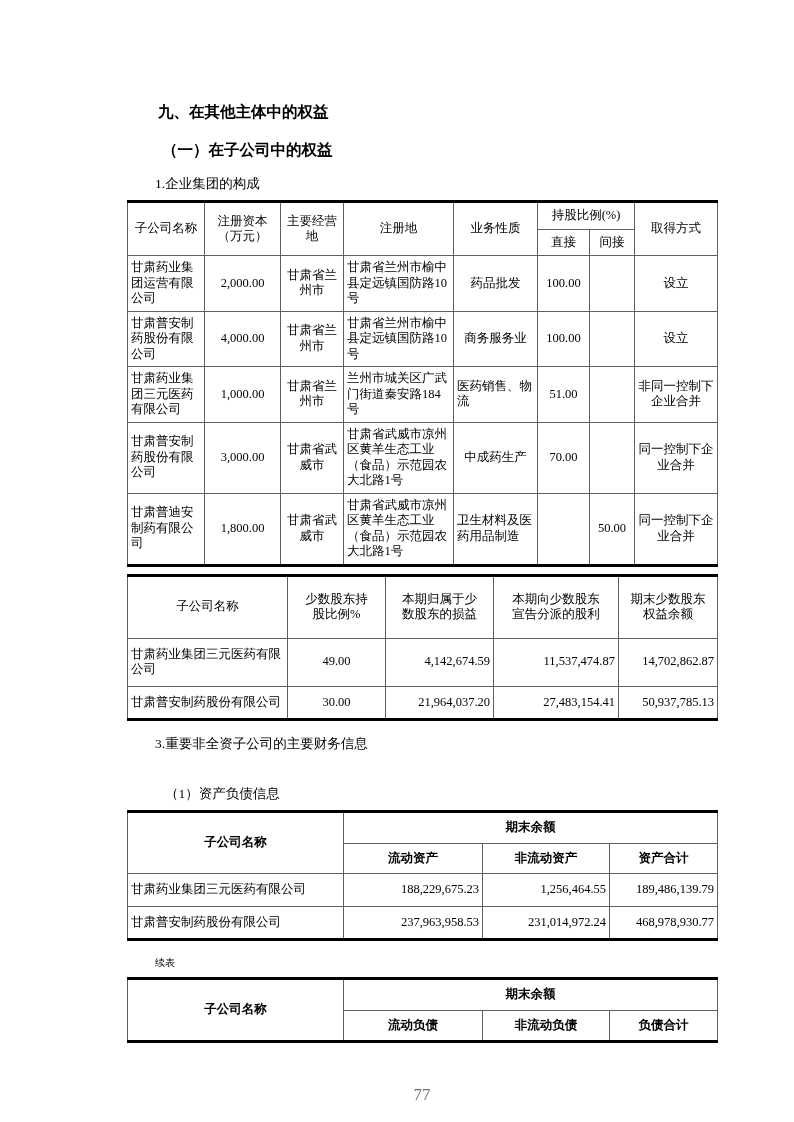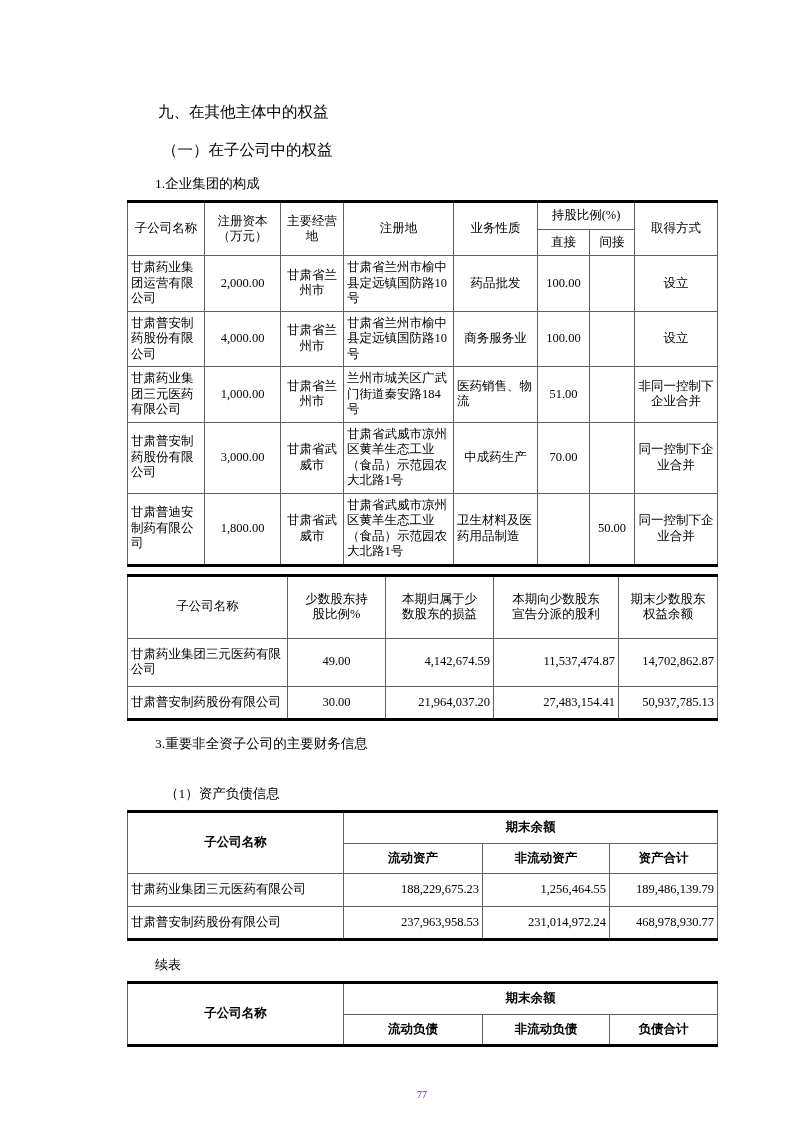--- a/index.html
+++ b/index.html
@@ -6,25 +6,25 @@
   html, body { margin: 0; padding: 0; }
   body {
     width: 794px; height: 1122px;
     background: #ffffff;
     color: #000;
     font-family: "Liberation Serif", "DejaVu Serif", serif;
     overflow: hidden;
   }
   .content { padding: 0 77px 0 127px; }
 
-  .h-main  { font-size: 15.5px; font-weight: 400; margin: 0; padding: 102px 0 0 31px; }
-  .h-sub   { font-size: 15.5px; font-weight: 400; margin: 17px 0 0 0; padding-left: 35px; }
+  .h-main  { font-size: 15.5px; font-weight: 700; margin: 0; padding: 102px 0 0 31px; }
+  .h-sub   { font-size: 15.5px; font-weight: 700; margin: 17px 0 0 0; padding-left: 35px; }
   .h-item  { font-size: 13.5px; font-weight: 400; margin: 14px 0 0 0; padding-left: 28px; }
   .h-item2 { padding-left: 38px; margin-top: 32px; }
-  .cont-label { font-size: 13px; margin: 15px 0 0 0; padding-left: 28px; }
+  .cont-label { font-size: 10px; margin: 15px 0 0 0; padding-left: 28px; }
 
   table {
     border-collapse: collapse;
     table-layout: fixed;
     width: 590px;
     margin-top: 7px;
     border-top: 3px solid #000;
     border-bottom: 3px solid #000;
   }
   th, td {
@@ -42,21 +42,21 @@
   .t1 td { padding: 4px 3px; }
   .t1 thead th { padding: 5px 2px; }
   .t2 thead th { padding: 15px 2px; }
   .t2 td { padding: 8px 3px; }
   .t3 thead th { padding: 7px 2px; font-weight: bold; }
   .t3 td { padding: 8px 3px; }
 
   .al { text-align: left;  padding-left: 5px;  padding-right: 4px; margin-left: 28px; }
   .ar { text-align: right; padding-right: 10px; }
 
-  .pagenum { text-align: center; margin-top: 42px; font-size: 10px; color: #6d28d9; }
+  .pagenum { text-align: center; margin-top: 42px; font-size: 17px; color: #737373; }
 </style>
 </head>
 <body>
 
 <div class="content">
 
   <p class="h-main">九、在其他主体中的权益</p>
   <p class="h-sub">（一）在子公司中的权益</p>
   <p class="h-item">1.企业集团的构成</p>
 

